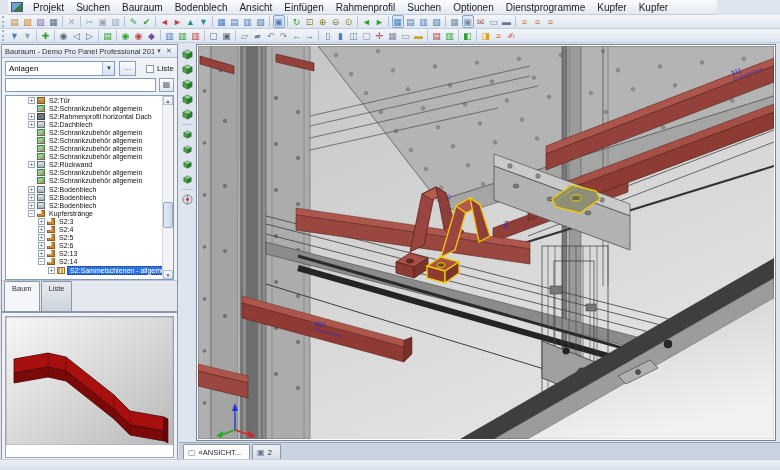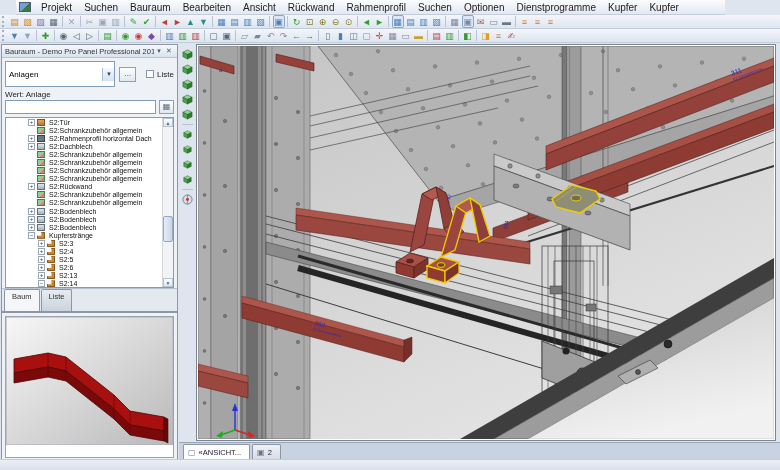--- a/index.html
+++ b/index.html
@@ -1,19 +1,19 @@
 <!DOCTYPE html>
 <html><head>
 <meta charset="utf-8">
 <style>
   html,body{margin:0;padding:0;width:780px;height:470px;overflow:hidden;
     font-family:"Liberation Sans","DejaVu Sans",sans-serif;background:#dfe5ee;position:relative;}
   *{box-sizing:border-box;}
   
-  .menubar{position:absolute;left:16px;top:0;width:709px;height:15px;
+  .menubar{position:absolute;left:8px;top:0;width:709px;height:15px;
     background:linear-gradient(#fbfcfe,#e2e8f2);border-bottom:1px solid #c3ccda;
     display:flex;align-items:center;font-size:10px;color:#222;}
   .app-icon{width:12px;height:10px;margin:0 4px 0 3px;background:linear-gradient(135deg,#6fa0d8 50%,#3e7a3e 50%);border:1px solid #4a5a74;}
   .menu-item{padding:1px 6px;cursor:default;}
   .toolbar{position:absolute;left:0;width:780px;height:14px;
     background:linear-gradient(#f3f6fa,#dde5f0);border-bottom:1px solid #c3ccda;
     display:flex;align-items:center;}
   .tb1{top:15px;} .tb2{top:29px;}
   .tb-handle{width:4px;height:11px;margin:0 2px;border-left:2px dotted #9fb0c4;}
   .tb-btn{width:12px;height:13px;margin:0 .5px;font-size:9px;line-height:13px;text-align:center;cursor:default;border:1px solid transparent;border-radius:2px;}
@@ -23,21 +23,21 @@
   .panel{position:absolute;left:1px;width:177px;background:#eef1f6;border:1px solid #8c96a5;}
   .p-tree{top:44px;height:268px;display:flex;flex-direction:column;}
   .p-prev{top:312px;height:150px;display:flex;flex-direction:column;}
   .p-head{height:13px;flex:0 0 13px;background:linear-gradient(#f6f9fc,#d9e2ee);border-bottom:1px solid #b9c2d0;
     display:flex;align-items:center;font-size:7.5px;color:#333;padding:0 3px;}
   .p-head .ttl{flex:1;white-space:nowrap;overflow:hidden;}
   .p-btn{width:10px;text-align:center;font-size:7px;color:#556;cursor:default;}
   .p-body{flex:1;display:flex;flex-direction:column;padding:3px 3px 0 3px;min-height:0;}
   .lbl{font-size:8px;color:#222;margin:1px 0;}
   .frow{display:flex;align-items:center;margin-bottom:2px;}
-  .combo{width:112px;height:26px;border:1px solid #7f9db9;background:#fff;display:flex;align-items:center;font-size:8px;}
+  .combo{width:112px;height:15px;border:1px solid #7f9db9;background:#fff;display:flex;align-items:center;font-size:8px;}
   .combo .cv{flex:1;padding-left:3px;}
   .combo .ca{width:12px;height:13px;background:linear-gradient(#f4f8fd,#d6e2f2);border-left:1px solid #aabdd6;
     font-size:6px;text-align:center;line-height:13px;color:#345;}
   .sbtn{width:17px;height:15px;margin-left:4px;border:1px solid #8ca0bc;background:linear-gradient(#fdfefe,#dfe7f2);
     font-size:8px;line-height:12px;text-align:center;color:#334;}
   .chk{width:8px;height:8px;border:1px solid #8a97a8;background:#fff;margin:0 3px 0 10px;}
   .chklbl{font-size:8px;color:#222;}
   .inprow{display:flex;align-items:center;margin-bottom:3px;}
   .inp{flex:1;height:14px;border:1px solid #7f9db9;background:#fff;font-size:8px;padding:0 2px;font-family:inherit;}
   .inpbtn{width:15px;height:14px;margin-left:3px;border:1px solid #8ca0bc;background:linear-gradient(#fdfefe,#dfe7f2);
@@ -54,21 +54,21 @@
   .ti-part{background:linear-gradient(135deg,#8fd08f 55%,#e08080 55%);border:1px solid #4a7a4a;}
   .ti-profile{background:#6e7680;border:1px solid #3a4048;}
   .ti-sheet{background:linear-gradient(#e3e7ea,#a6aeb6);border:1px solid #60707a;}
   .ti-copper{background:#c9863a;border:1px solid #8a5a1e;clip-path:polygon(0 55%,55% 55%,55% 0,100% 0,100% 100%,0 100%);}
   .ti-busbar{background:repeating-linear-gradient(90deg,#e09a40 0 2px,#fff7ea 2px 3px);border:1px solid #a06a20;}
   .vscroll{position:absolute;right:0;top:0;bottom:0;width:11px;background:#f2f3f5;border-left:1px solid #d4d8de;font-size:5px;color:#567;}
   .varr{height:9px;text-align:center;line-height:9px;background:linear-gradient(#fcfdfe,#dfe5ee);border:1px solid #b9c2d0;}
   .varr.dn{position:absolute;bottom:0;left:0;right:0;}
   .vthumb{position:absolute;left:0;right:0;top:58%;height:26px;background:linear-gradient(90deg,#e7edf7,#c8d5ea);border:1px solid #93a7c6;border-radius:2px;}
   .ptabs{flex:0 0 14px;display:flex;align-items:flex-end;background:#e4e8ef;border-top:1px solid #b9c2d0;padding-left:2px;}
-  .ptab{height:22px;padding:0 7px;font-size:7.5px;line-height:13px;border:1px solid #8c96a5;border-bottom:none;
+  .ptab{height:30px;padding:0 7px;font-size:7.5px;line-height:13px;border:1px solid #8c96a5;border-bottom:none;
     background:linear-gradient(#e7ebf1,#ccd3dd);margin-right:1px;border-radius:2px 2px 0 0;color:#333;}
   .ptab.active{background:#f4f6f9;}
   .prevbox{flex:1;margin:3px;border:1px solid #9aa3b0;background:#fff;min-height:0;}
   
   .vtools{position:absolute;left:179px;top:44px;width:17px;height:398px;background:#dfe5ee;
     display:flex;flex-direction:column;align-items:center;padding-top:3px;}
   .vt-btn{width:13px;height:13px;margin:1px 0;display:flex;align-items:center;justify-content:center;border:1px solid transparent;border-radius:2px;}
   .vt-sep{width:11px;height:1px;background:#b8c2d2;margin:2px 0;}
   .viewport{position:absolute;left:196px;top:44px;width:580px;height:397px;border:1px solid #7a8594;
     background:#fff;padding:1px;}
@@ -82,23 +82,23 @@
 </style>
 </head>
 <body>
 
 <div class="menubar">
   <span class="app-icon"></span>
   <span class="menu-items" style="display:flex;">
       <span class="menu-item">Projekt</span>
       <span class="menu-item">Suchen</span>
       <span class="menu-item">Bauraum</span>
-      <span class="menu-item">Bearbeiten</span>
+      <span class="menu-item">Bodenblech</span>
       <span class="menu-item">Ansicht</span>
-      <span class="menu-item">Rückwand</span>
+      <span class="menu-item">Einfügen</span>
       <span class="menu-item">Rahmenprofil</span>
       <span class="menu-item">Suchen</span>
       <span class="menu-item">Optionen</span>
       <span class="menu-item">Dienstprogramme</span>
       <span class="menu-item">Kupfer</span>
       <span class="menu-item">Kupfer</span>
     </span>
 </div>
 <div class="toolbar tb1">
     <span class="tb-handle"></span>
@@ -211,21 +211,20 @@
   <div class="p-body">
     <div class="frow">
       <div class="combo">
         <span class="cv">Anlagen</span>
         <span class="ca">▼</span>
       </div>
       <span class="sbtn">...</span>
       <span class="chk"></span>
       <span class="chklbl">Liste</span>
     </div>
-    <div class="lbl">Wert: Anlage</div>
     <div class="inprow">
       <input class="inp" value="" style="">
       <span class="inpbtn">▦</span>
     </div>
     <div class="treebox">
       <div class="treeinner" id="treeinner">
           <div class="trow" style="padding-left: 22px;">
             <span class="exp">+</span>
             <span class="ti ti-door"></span>
             <span class="tl">S2:Tür</span>

